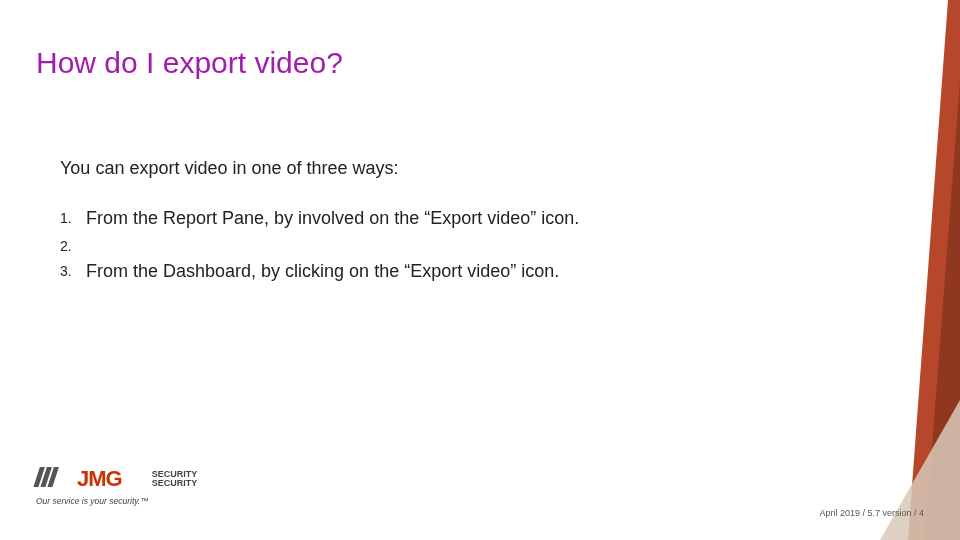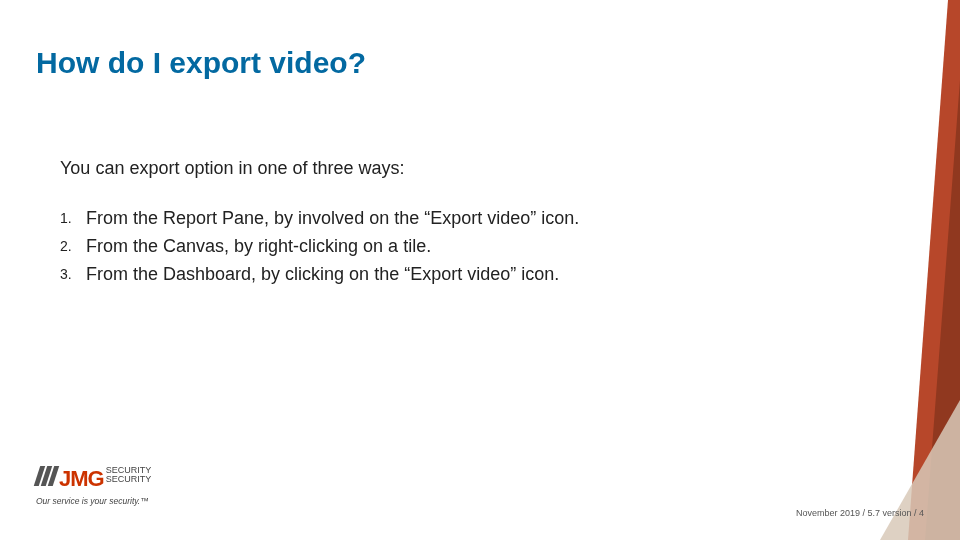--- a/index.html
+++ b/index.html
@@ -1,69 +1,68 @@
 <!DOCTYPE html>
 <html><head>
 <meta charset="utf-8">
 <style>
   html,body{margin:0;padding:0;width:960px;height:540px;font-family:Verdana,Geneva,sans-serif;background:#fff;color:#222;overflow:hidden}
   .slide{position:relative;width:960px;height:540px;box-sizing:border-box}
-  .title{position:absolute;left:36px;top:46px;font-size:30px;font-weight:700;color:#0369a1}
+  .title{position:absolute;left:36px;top:46px;font-size:30px;font-weight:400;color:#a21caf}
   .intro{position:absolute;left:60px;top:158px;font-size:18px}
   .list{position:absolute;left:60px;top:205px;font-size:18px;line-height:1.55}
   .list .row{display:flex}
   .list .num{width:26px;font-size:14px;padding-top:3px}
   .outro{position:absolute;left:60px;top:350px;right:120px;font-size:18px;line-height:1.45}
   .footer{position:absolute;right:36px;bottom:22px;font-size:9px;color:#555}
   .logo{position:absolute;left:36px;bottom:34px}
-  .logo-row{display:flex;gap:0}
+  .logo-row{display:flex;align-items:center;gap:18px}
   .stripes{display:inline-block;transform:skewX(-18deg)}
   .stripes span{display:inline-block;width:5px;height:20px;background:#555;margin-right:2px}
   .jmg{font-family:Arial,Helvetica,sans-serif;font-weight:900;font-size:22px;color:#c30;letter-spacing:-1px;margin-left:2px}
-  .sec{font-family:Arial,Helvetica,sans-serif;font-weight:400;font-size:9px;color:#444;line-height:.95;margin-left:2px}
+  .sec{font-family:Arial,Helvetica,sans-serif;font-weight:700;font-size:9px;color:#444;line-height:.95;margin-left:12px}
   .tag{font-family:Arial,Helvetica,sans-serif;font-size:8.5px;font-style:italic;color:#444;margin-top:4px}
   .art{position:absolute;right:0;top:0;height:540px;width:110px;pointer-events:none}
 </style>
 </head>
 <body>
 
 <div class="slide">
 
   <svg class="art" viewBox="0 0 110 540" preserveAspectRatio="none">
     <polygon points="110,0 110,540 58,540 98,0" fill="#b7472a"></polygon>
     <polygon points="110,0 110,540 75,540 110,80" fill="#90381f"></polygon>
     <polygon points="30,540 110,540 110,400" fill="#d8c9b8" opacity="0.85"></polygon>
   </svg>
 
   <div class="title">How do I export video?</div>
 
-  <div class="intro">You can export option in one of three ways:</div>
+  <div class="intro">You can export video in one of three ways:</div>
 
   <div class="list">
     <div class="row">
       <div class="num">1.</div>
       <div>From the Report Pane, by involved on the “Export video” icon.</div>
     </div>
     <div class="row">
       <div class="num">2.</div>
-      <div>From the Canvas, by right-clicking on a tile.</div>
     </div>
     <div class="row">
       <div class="num">3.</div>
       <div>From the Dashboard, by clicking on the “Export video” icon.</div>
     </div>
   </div>
 
 
   <div class="logo">
     <div class="logo-row">
       <span class="stripes"><span></span><span></span><span></span></span>
       <span class="jmg">JMG</span>
       <span class="sec">
         <div>SECURITY</div>
         <div>SECURITY</div>
       </span>
     </div>
     <div class="tag">Our service is your security.™</div>
   </div>
 
-  <div class="footer">November 2019 / 5.7 version / 4</div>
+  <div class="footer">April 2019 / 5.7 version / 4</div>
 </div>
 
 </body></html>

